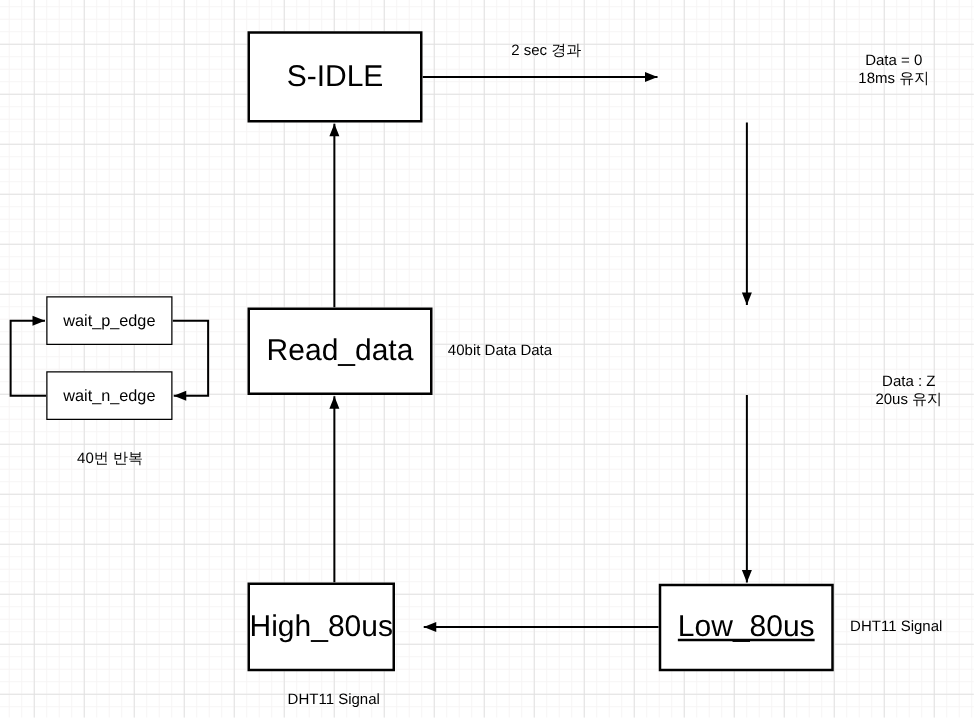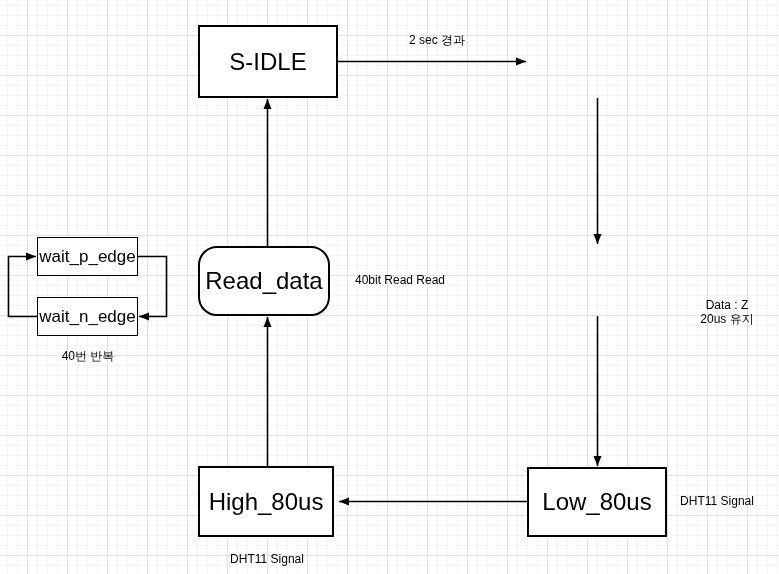--- a/index.html
+++ b/index.html
@@ -37,47 +37,47 @@
     display:flex;align-items:center;justify-content:center;
     font-size:24px;color:var(--text,#000);
     white-space:nowrap;
   }
   .wait{
     position:absolute;
     box-sizing:border-box;
     background:var(--node-fill,#fff);
     border:1.5px solid var(--node-border,#000);
     display:flex;align-items:center;justify-content:center;
-    font-size:17px;color:var(--text,#000);
+    font-size:13px;color:var(--text,#000);
     white-space:nowrap;
   }
   .note{
     position:absolute;
     font-size:12px;line-height:14px;
     color:var(--text,#000);
     text-align:center;
     white-space:nowrap;
   }
   
   #st-s-idle    {left:198px;top:25px; width:140px;height:73px;justify-content:center;}
   #st-low-18ms  {left:527px;top:25px; width:140px;height:73px;}
   #st-high-20us {left:527px;top:245px;width:140px;height:71px;}
-  #st-low-80us  {left:527px;top:467px;width:140px;height:70px;}
-  #st-high-80us {left:198px;top:466px;width:136px;height:71px;}
-  #st-read-data {left:198px;top:246px;width:132px;height:70px;border-radius:19px;}
+  #st-low-80us  {left:527px;top:467px;width:140px;height:70px;text-decoration:underline;}
+  #st-high-80us {left:198px;top:466px;width:118px;height:71px;}
+  #st-read-data {left:198px;top:246px;width:148px;height:70px;}
   #st-wait-p    {left:37px; top:237px;width:101px;height:39px;}
   #st-wait-n    {left:37px; top:297px;width:101px;height:39px;}
   
   #note-3sec      {left:385px;top:33px; width:104px;}
   #note-low18ms   {left:665px;top:41px; width:100px;}
   #note-high20us  {left:677px;top:266px;width:100px;margin-top:32px;}
   #note-low80us   {left:667px;top:494px;width:100px;}
   #note-high80us  {left:217px;top:552px;width:100px;}
   #note-readdata  {left:345px;top:273px;width:110px;}
-  #note-waitloop  {left:38px; top:349px;width:100px;}
+  #note-waitloop  {left:38px; top:359px;width:100px;}
 </style>
 </head>
 <body>
 
 <div id="canvas">
 
   <svg id="edges" viewBox="0 0 779 574" xmlns="http://www.w3.org/2000/svg">
     <defs>
       <marker id="arrowhead" markerUnits="userSpaceOnUse" markerWidth="12" markerHeight="10" refX="11" refY="5" orient="auto">
         <path d="M1,1 L11,5 L1,9 Z" fill="#000000"></path>
@@ -107,27 +107,31 @@
   </div>
   <div class="wait" id="st-wait-p">
     <span>wait_p_edge</span>
   </div>
   <div class="wait" id="st-wait-n">
     <span>wait_n_edge</span>
   </div>
 
   <div class="note" id="note-3sec">2 sec 경과</div>
 
+  <div class="note" id="note-low18ms">
+    <div>Data = 0</div>
+    <div>18ms 유지</div>
+  </div>
 
   <div class="note" id="note-high20us">
     <div>Data : Z</div>
     <div>20us 유지</div>
   </div>
 
   <div class="note" id="note-low80us">DHT11 Signal</div>
 
   <div class="note" id="note-high80us">DHT11 Signal</div>
 
-  <div class="note" id="note-readdata">40bit Read Read</div>
+  <div class="note" id="note-readdata">40bit Data Data</div>
 
   <div class="note" id="note-waitloop">40번 반복</div>
 
 </div>
 
 </body></html>

